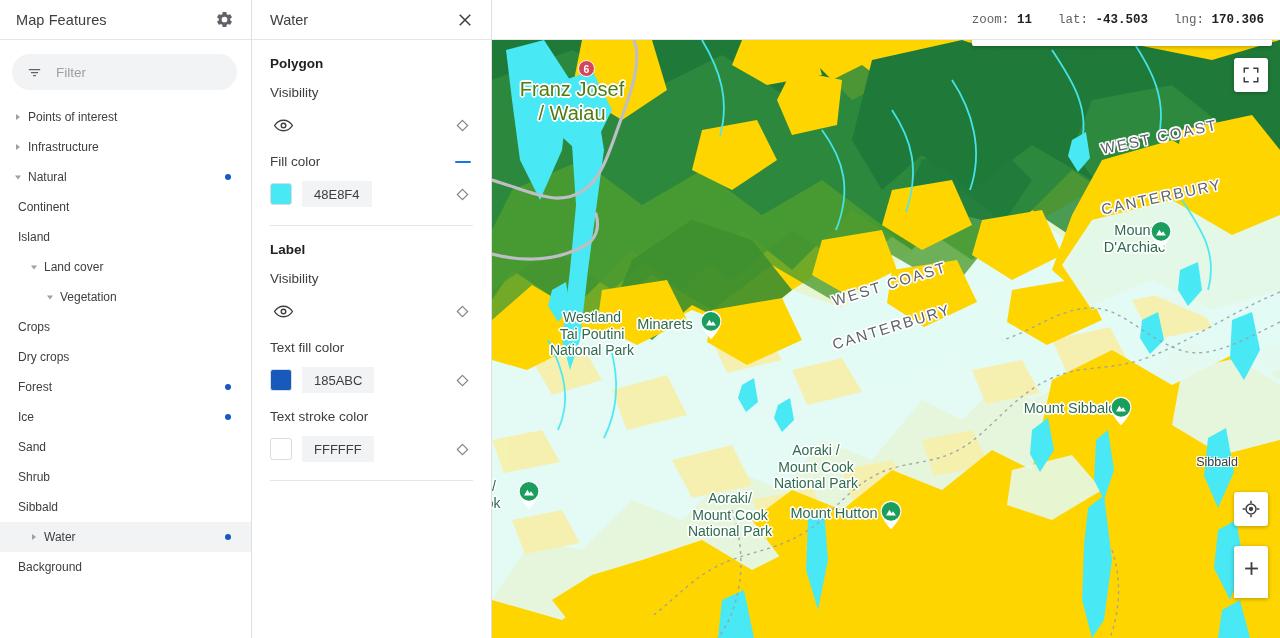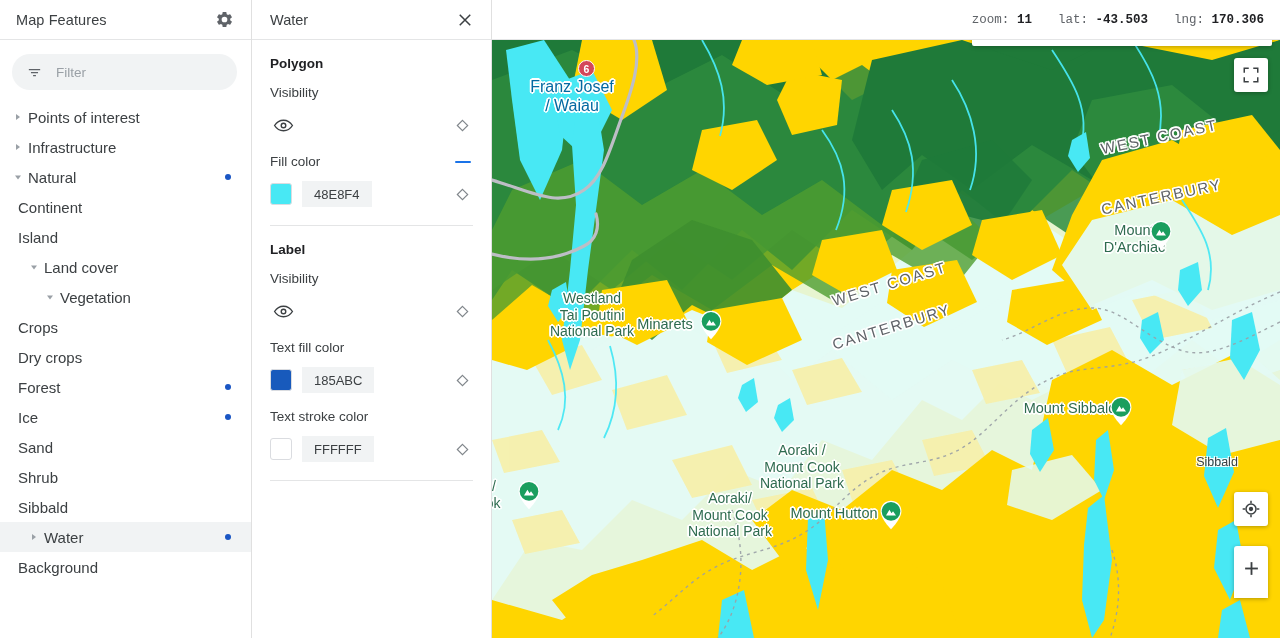--- a/index.html
+++ b/index.html
@@ -44,21 +44,21 @@
   .filter-input {
     border: none; outline: none; background: transparent;
     font-family: "Liberation Sans", sans-serif;
     font-size: 13.5px; color: #3c4043; width: 100%;
   }
   .filter-input::placeholder { color: #9aa0a6; }
 
   .tree { margin-top: 12px; flex: 1; overflow: hidden; }
   .tree-row {
     height: 30px; display: flex; align-items: center;
-    font-size: 15px; color: #3c4043; cursor: pointer;
+    font-size: 12px; color: #3c4043; cursor: pointer;
     position: relative; padding-right: 22px;
   }
   .tree-row.selected { background: #f1f3f4; }
   .caret {
     width: 16px; height: 16px; flex: none;
     display: flex; align-items: center; justify-content: center;
     margin-right: 2px;
   }
   .caret svg { display:block; }
   .tree-label { white-space: nowrap; }
@@ -157,21 +157,21 @@
     font-size: 14px; color: #2e6b4f;
     text-shadow: -1.4px -1.4px 0 #fff, 1.4px -1.4px 0 #fff, -1.4px 1.4px 0 #fff, 1.4px 1.4px 0 #fff,
                  0 1.6px 0 #fff, 0 -1.6px 0 #fff, 1.6px 0 0 #fff, -1.6px 0 0 #fff;
   }
   .lbl-peak {
     font-size: 14.5px; color: #2e6b4f;
     text-shadow: -1.4px -1.4px 0 #fff, 1.4px -1.4px 0 #fff, -1.4px 1.4px 0 #fff, 1.4px 1.4px 0 #fff,
                  0 1.6px 0 #fff, 0 -1.6px 0 #fff, 1.6px 0 0 #fff, -1.6px 0 0 #fff;
   }
   .lbl-town {
-    font-size: 16px; color: #0369a1;
+    font-size: 20px; color: #4d7c0f;
     text-shadow: -1.4px -1.4px 0 #fff, 1.4px -1.4px 0 #fff, -1.4px 1.4px 0 #fff, 1.4px 1.4px 0 #fff,
                  0 1.6px 0 #fff, 0 -1.6px 0 #fff, 1.6px 0 0 #fff, -1.6px 0 0 #fff;
   }
   .lbl-region {
     font-size: 15px; color: #5f6368; letter-spacing: 2px; font-weight: 400;
     text-shadow: -1.4px -1.4px 0 #fff, 1.4px -1.4px 0 #fff, -1.4px 1.4px 0 #fff, 1.4px 1.4px 0 #fff,
                  0 1.6px 0 #fff, 0 -1.6px 0 #fff, 1.6px 0 0 #fff, -1.6px 0 0 #fff;
   }
   .lbl-small {
     font-size: 12.5px; color: #3c4043;
@@ -567,21 +567,21 @@
     </div>
 
     <div class="mlabel lbl-town" style="left:10px; top:78px; width:140px;">
       <div style="white-space:pre-line">Franz Josef
 / Waiau</div>
     </div>
     <div class="shield" style="left:86px; top:60px;">
       <span>6</span>
     </div>
 
-    <div class="mlabel lbl-park" style="left:20px; top:290px; width:160px;">
+    <div class="mlabel lbl-park" style="left:20px; top:309px; width:160px;">
       <div style="white-space:pre-line">Westland
 Tai Poutini
 National Park</div>
     </div>
 
     <div class="mlabel lbl-peak" style="left:128px; top:316px; width:90px;">
       <div>Minarets</div>
     </div>
     <svg class="poi-pin" style="left:207px; top:310px;" width="24" height="30" viewBox="0 0 24 30">
       <path d="M12 .8C6 .8 1.6 5.3 1.6 11.2c0 7.6 10.4 18 10.4 18s10.4-10.4 10.4-18C22.4 5.3 18 .8 12 .8z" fill="#fff"></path>
@@ -619,21 +619,21 @@
     <svg class="poi-pin" style="left:617px; top:396px;" width="24" height="30" viewBox="0 0 24 30">
       <path d="M12 .8C6 .8 1.6 5.3 1.6 11.2c0 7.6 10.4 18 10.4 18s10.4-10.4 10.4-18C22.4 5.3 18 .8 12 .8z" fill="#fff"></path>
       <circle cx="12" cy="11.4" r="9.3" fill="#1A9E5E"></circle>
       <path d="M7 15.4l3.4-5.6 2.2 3.4 1.4-2 3 4.2z" fill="#fff"></path>
     </svg>
 
     <div class="mlabel lbl-small" style="left:690px; top:455px; width:70px;">
       <div>Sibbald</div>
     </div>
 
-    <div class="mlabel lbl-park" style="left:240px; top:442px; width:140px;">
+    <div class="mlabel lbl-park" style="left:254px; top:442px; width:140px;">
       <div style="white-space:pre-line">Aoraki /
 Mount Cook
 National Park</div>
     </div>
     <div class="mlabel lbl-park" style="left:168px; top:490px; width:140px;">
       <div style="white-space:pre-line">Aoraki/
 Mount Cook
 National Park</div>
     </div>
 

